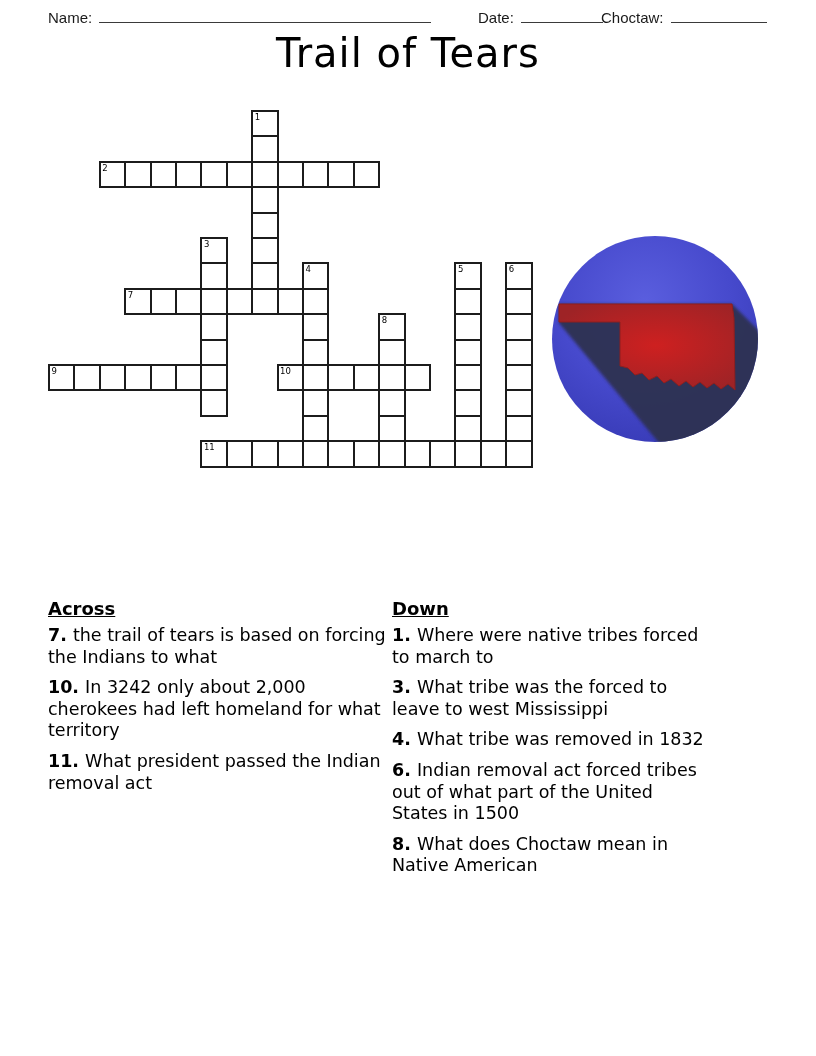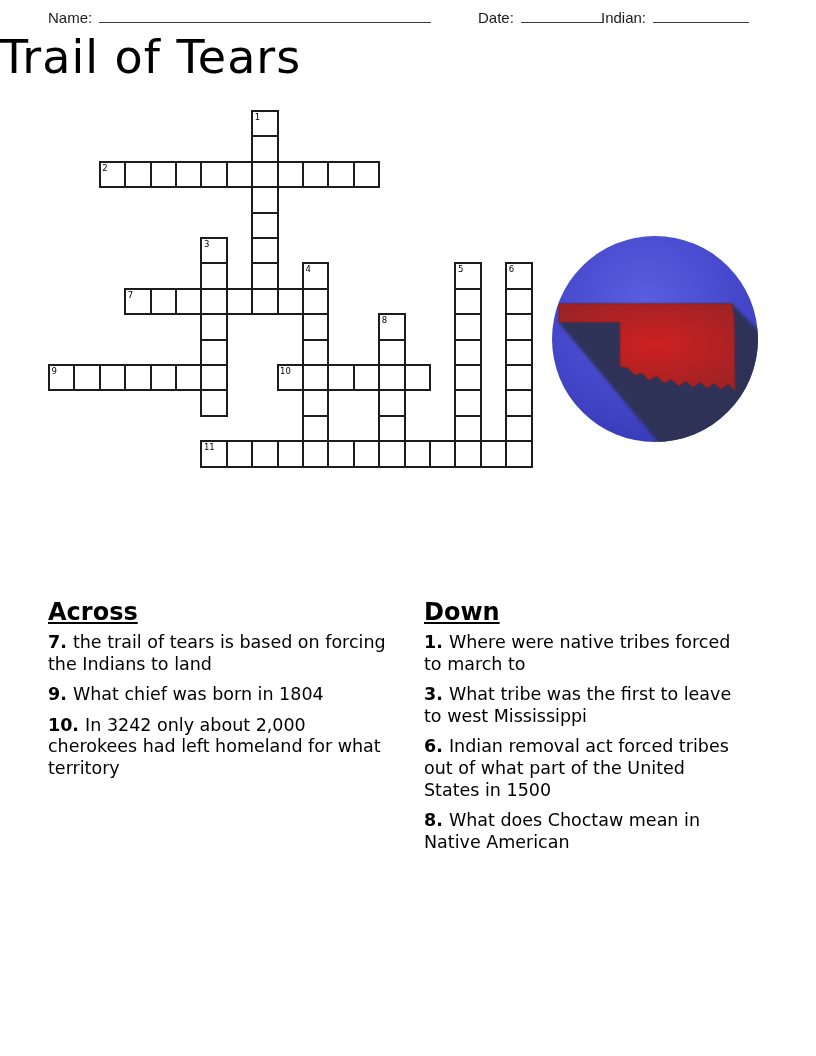--- a/index.html
+++ b/index.html
@@ -13,57 +13,57 @@
   .field .lbl{vertical-align:baseline;}
   .blank-line{display:inline-block;height:15px;border-bottom:1.6px solid #3a3a3a;margin-left:7px;vertical-align:baseline;}
   .name-field{left:48px;}
   .name-field .blank-line{width:332px;}
   .date-field{left:478px;}
   .date-field .blank-line{width:82px;}
   .period-field{left:601px;}
   .period-field .blank-line{width:96px;}
   
   .title{
-    position:absolute;left:0;top:30px;width:100%;text-align:left;
-    font-family:"DejaVu Sans",sans-serif;font-size:46px;font-weight:500;
+    position:absolute;left:0;top:30px;width:100%;text-align:center;
+    font-family:"DejaVu Sans",sans-serif;font-size:40px;font-weight:500;
     letter-spacing:1px;color:#000;
   }
   
   .grid{position:absolute;left:48px;top:110px;width:486px;height:358px;}
   .cell{
     position:absolute;width:27px;height:27px;box-sizing:border-box;
     background:#fff;border:2px solid #1c1c1c;
   }
   .cellnum{
     position:absolute;font-family:"DejaVu Sans",sans-serif;font-size:8.5px;
     line-height:9px;color:#000;z-index:3;pointer-events:none;
   }
   
   .okla{position:absolute;left:549px;top:235px;width:212px;height:212px;}
   
   .clues{position:absolute;font-family:"DejaVu Sans",sans-serif;color:#000;}
   .clues-across{left:48px;top:598px;width:344px;}
-  .clues-down{left:424px;top:598px;width:316px;}
-  .clue-heading{font-size:24px;font-weight:bold;text-decoration:underline;margin:0 0 6px 0;}
+  .clues-down{left:392px;top:598px;width:316px;}
+  .clue-heading{font-size:18px;font-weight:bold;text-decoration:underline;margin:0 0 6px 0;}
   .clue{font-size:17.5px;line-height:21.6px;margin:0 0 9px 0;}
   .clue .num{font-weight:bold;}
 </style>
 </head>
 <body>
 
 <div class="page">
 
   <div class="field name-field">
     <span class="lbl">Name:</span><span class="blank-line"></span>
   </div>
   <div class="field date-field">
     <span class="lbl">Date:</span><span class="blank-line"></span>
   </div>
   <div class="field period-field">
-    <span class="lbl">Indian:</span><span class="blank-line"></span>
+    <span class="lbl">Choctaw:</span><span class="blank-line"></span>
   </div>
 
   <div class="title">Trail of Tears</div>
 
   <div class="grid" id="grid">
       <div class="cell" style="left: 203.2px; top: 0px; width: 27.4px; height: 27.4px;"></div>
       <div class="cell" style="left: 203.2px; top: 25.4px; width: 27.4px; height: 27.4px;"></div>
       <div class="cell" style="left: 203.2px; top: 50.8px; width: 27.4px; height: 27.4px;"></div>
       <div class="cell" style="left: 203.2px; top: 76.2px; width: 27.4px; height: 27.4px;"></div>
       <div class="cell" style="left: 203.2px; top: 101.6px; width: 27.4px; height: 27.4px;"></div>
@@ -175,29 +175,30 @@
     <circle id="okCircle" cx="106" cy="104" r="103" fill="url(#blueGrad)"></circle>
     <g clip-path="url(#circleClip)">
       <polygon id="okShadow" points="10,69 183,69 320,206 320,330 120,220 10,88" filter="url(#softBlur)" opacity="0.96" fill="#2d3052"></polygon>
       <polygon id="okState" points="10,69 183,69 185,83 186,155 179,149 172,154 165,148 158,153 151,147 144,152 137,146 130,151 122,144 115,148 108,141 100,145 93,138 86,140 79,133 71,131 71,87 10,87" stroke-width="1" fill="url(#redGrad)" stroke="#8e1f1f"></polygon>
     </g>
   </svg>
 
   <div class="clues clues-across">
     <p class="clue-heading">Across</p>
     <div id="across-list">
-        <p class="clue"><span class="num">7. </span><span>the trail of tears is based on forcing the Indians to land</span></p>
-        <p class="clue"><span class="num">9. </span><span>What chief was born in 1804</span></p>
+        <p class="clue"><span class="num">7. </span><span>the trail of tears is based on forcing the Indians to what</span></p>
         <p class="clue"><span class="num">10. </span><span>In 3242 only about 2,000 cherokees had left homeland for what territory</span></p>
+        <p class="clue"><span class="num">11. </span><span>What president passed the Indian removal act</span></p>
       </div>
   </div>
 
   <div class="clues clues-down">
     <p class="clue-heading">Down</p>
     <div id="down-list">
         <p class="clue"><span class="num">1. </span><span>Where were native tribes forced to march to</span></p>
-        <p class="clue"><span class="num">3. </span><span>What tribe was the first to leave to west Mississippi</span></p>
+        <p class="clue"><span class="num">3. </span><span>What tribe was the forced to leave to west Mississippi</span></p>
+        <p class="clue"><span class="num">4. </span><span>What tribe was removed in 1832</span></p>
         <p class="clue"><span class="num">6. </span><span>Indian removal act forced tribes out of what part of the United States in 1500</span></p>
         <p class="clue"><span class="num">8. </span><span>What does Choctaw mean in Native American</span></p>
       </div>
   </div>
 
 </div>
 
 </body></html>

